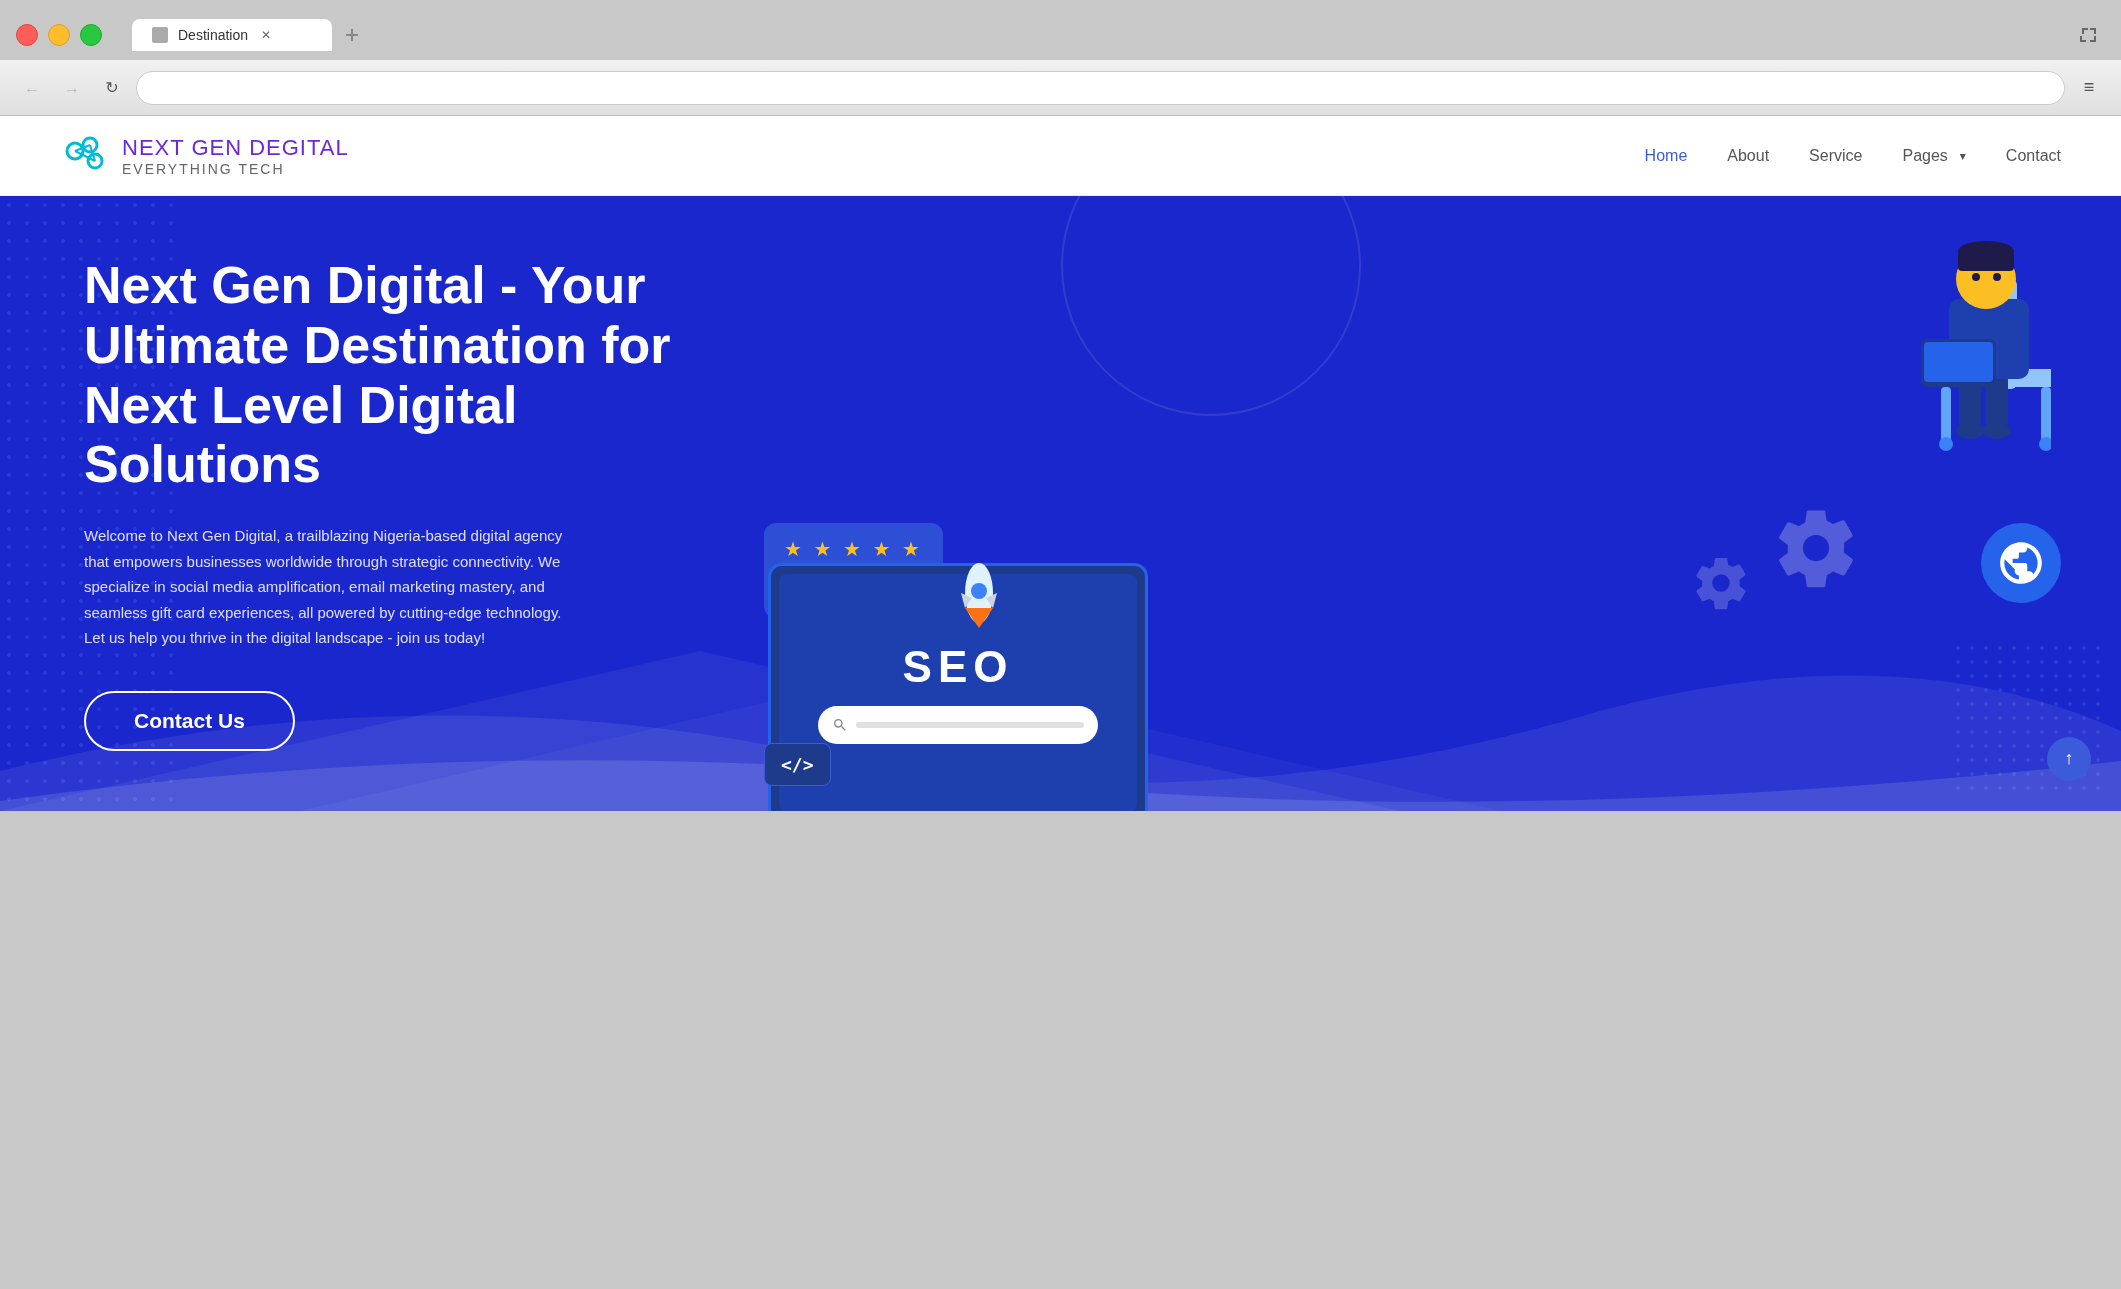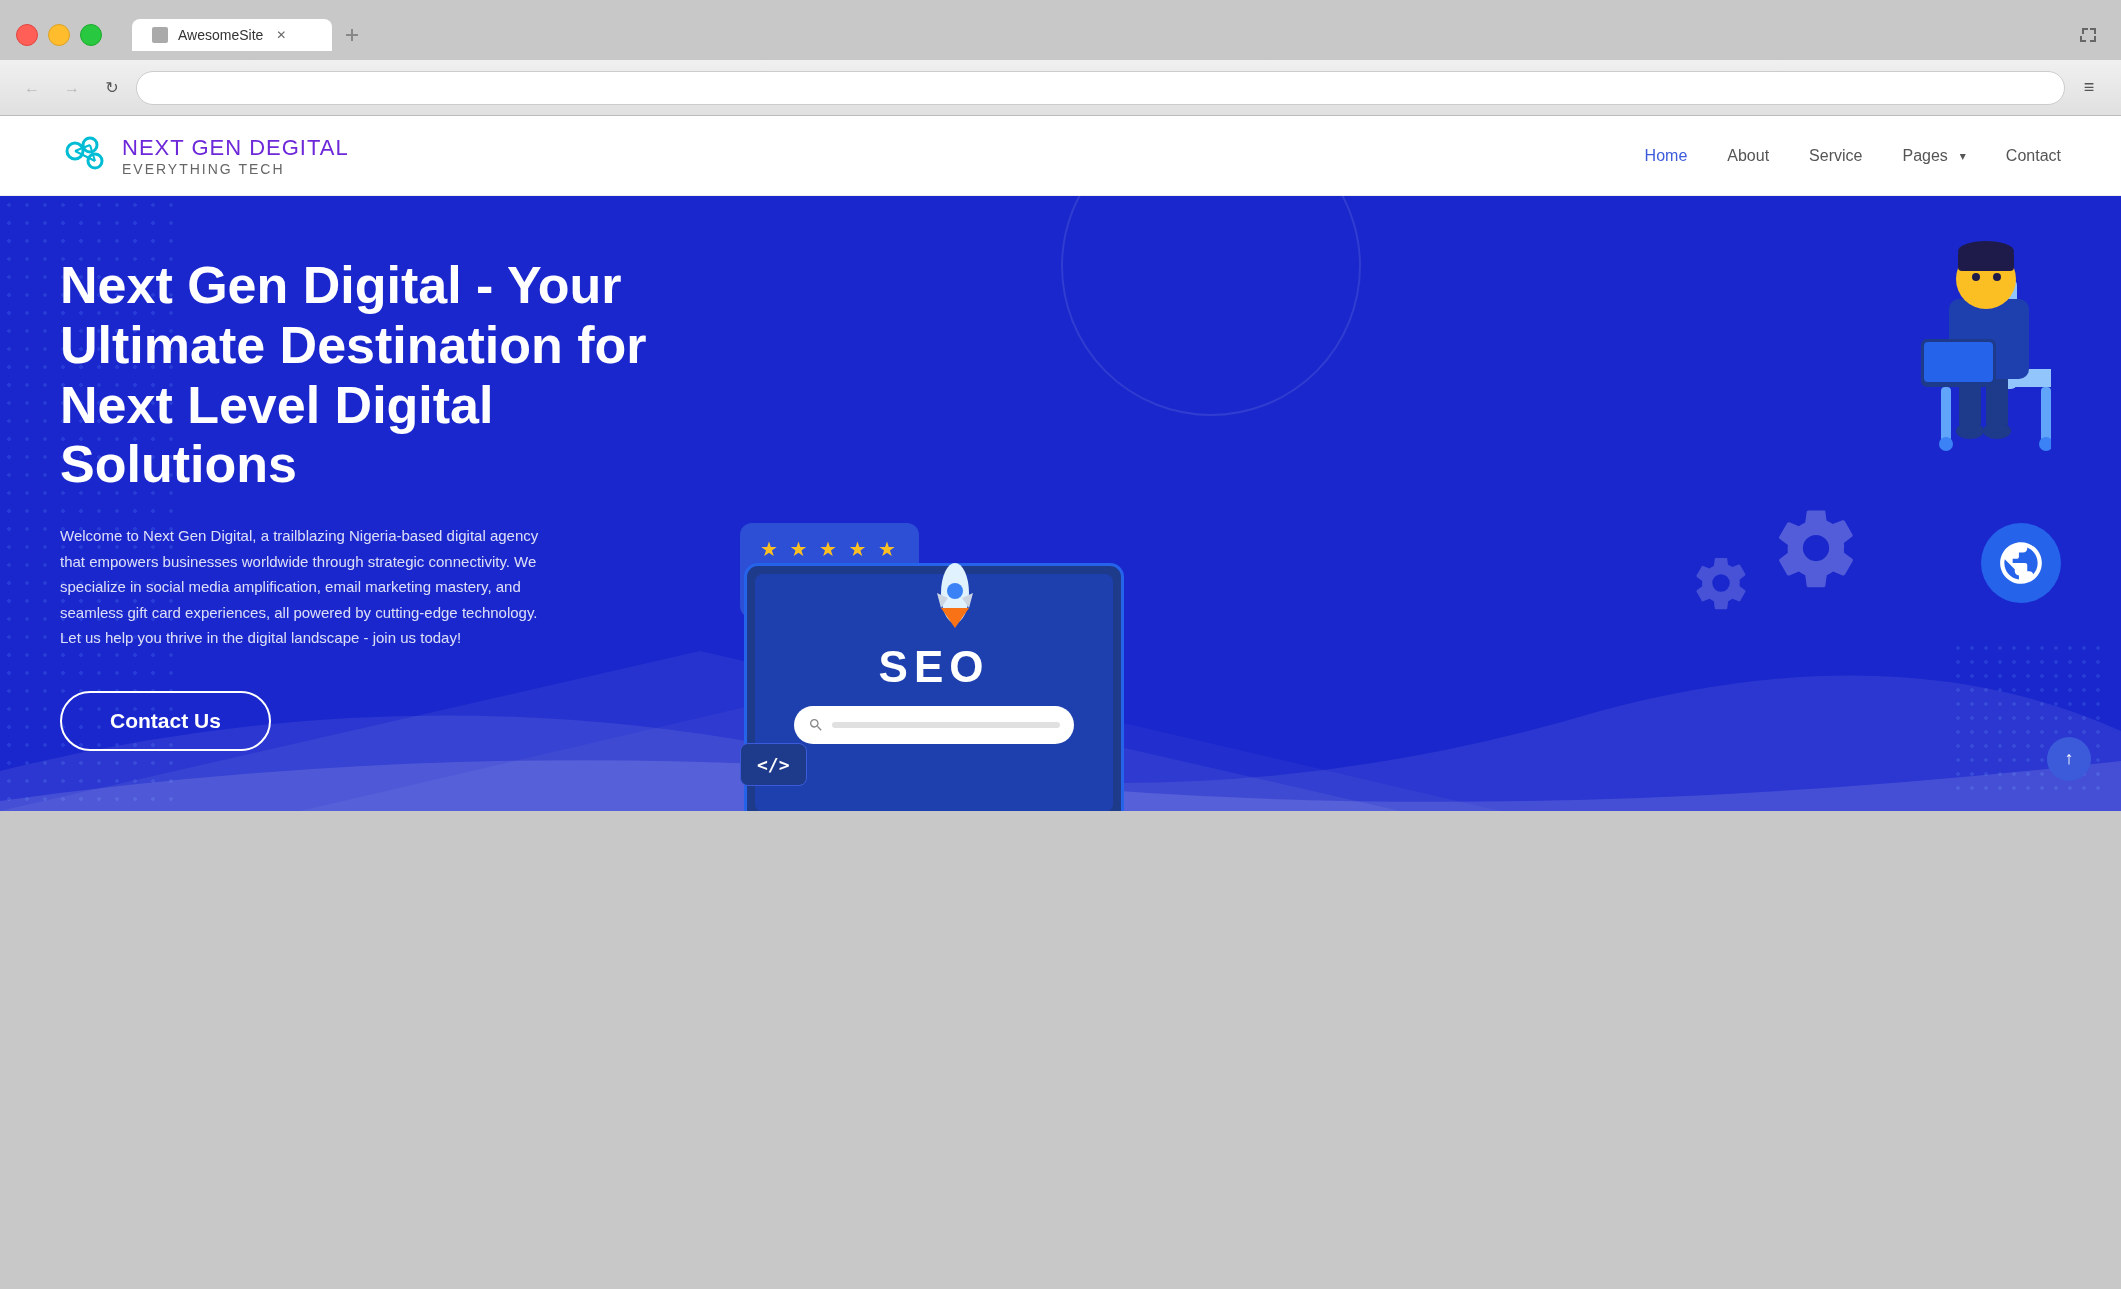--- a/index.html
+++ b/index.html
@@ -47,21 +47,21 @@
 
     
     .hero { background: #1a27cc; width: 100%; min-height: 600px; display: flex; align-items: center; position: relative; overflow: hidden; padding: 60px 60px; }
 
     
     .hero-bg-dots-left { position: absolute; left: 0; top: 0; width: 180px; height: 100%; opacity: 0.3; background-image: radial-gradient(circle, rgba(100,150,255,0.6) 2px, transparent 2px); background-size: 18px 18px; }
     .hero-bg-circle { position: absolute; top: -80px; left: 50%; width: 300px; height: 300px; border-radius: 50%; border: 2px solid rgba(255,255,255,0.1); }
     .hero-bg-dots-right { position: absolute; right: 20px; bottom: 20px; width: 150px; height: 150px; opacity: 0.3; background-image: radial-gradient(circle, rgba(100,150,255,0.6) 2px, transparent 2px); background-size: 14px 14px; }
 
     
-    .hero-content { flex: 1; max-width: 600px; z-index: 2; }
+    .hero-content { flex: 1; max-width: 600px; z-index: 2; margin-left: 24px; }
     .hero-title { font-size: 52px; font-weight: 800; color: white; line-height: 1.15; margin-bottom: 28px; }
     .hero-desc { font-size: 15px; color: rgba(255,255,255,0.85); line-height: 1.7; margin-bottom: 40px; max-width: 500px; }
     .hero-cta { display: inline-block; padding: 16px 48px; border: 2px solid white; border-radius: 40px; color: white; font-size: 21px; font-weight: 600; cursor: pointer; background: transparent; }
 
     
     .hero-illustration { flex: 1; display: flex; justify-content: center; align-items: center; z-index: 2; position: relative; }
 
     
     .rating-card { position: absolute; top: 20px; left: 20px; background: #2d4fd6; border-radius: 12px; padding: 14px 20px; }
     .stars { color: #fbbf24; font-size: 20px; letter-spacing: 3px; }
@@ -83,21 +83,21 @@
 
   <div class="title-bar">
     <div class="traffic-lights">
       <div class="traffic-light red"></div>
       <div class="traffic-light yellow"></div>
       <div class="traffic-light green"></div>
     </div>
     <div class="tab-bar">
       <div class="tab">
         <div class="tab-favicon"></div>
-        <span>AwesomeSite</span>
+        <span>Destination</span>
         <div class="tab-close">✕</div>
       </div>
       <div class="tab-new">
         <svg width="20" height="20" viewBox="0 0 20 20">
             <path d="M16 9H11V4H9v5H4v2h5v5h2v-5h5z" fill="#888"></path>
           </svg>
       </div>
     </div>
     <div class="expand-btn">
       <svg width="20" height="20" viewBox="0 0 20 20">

